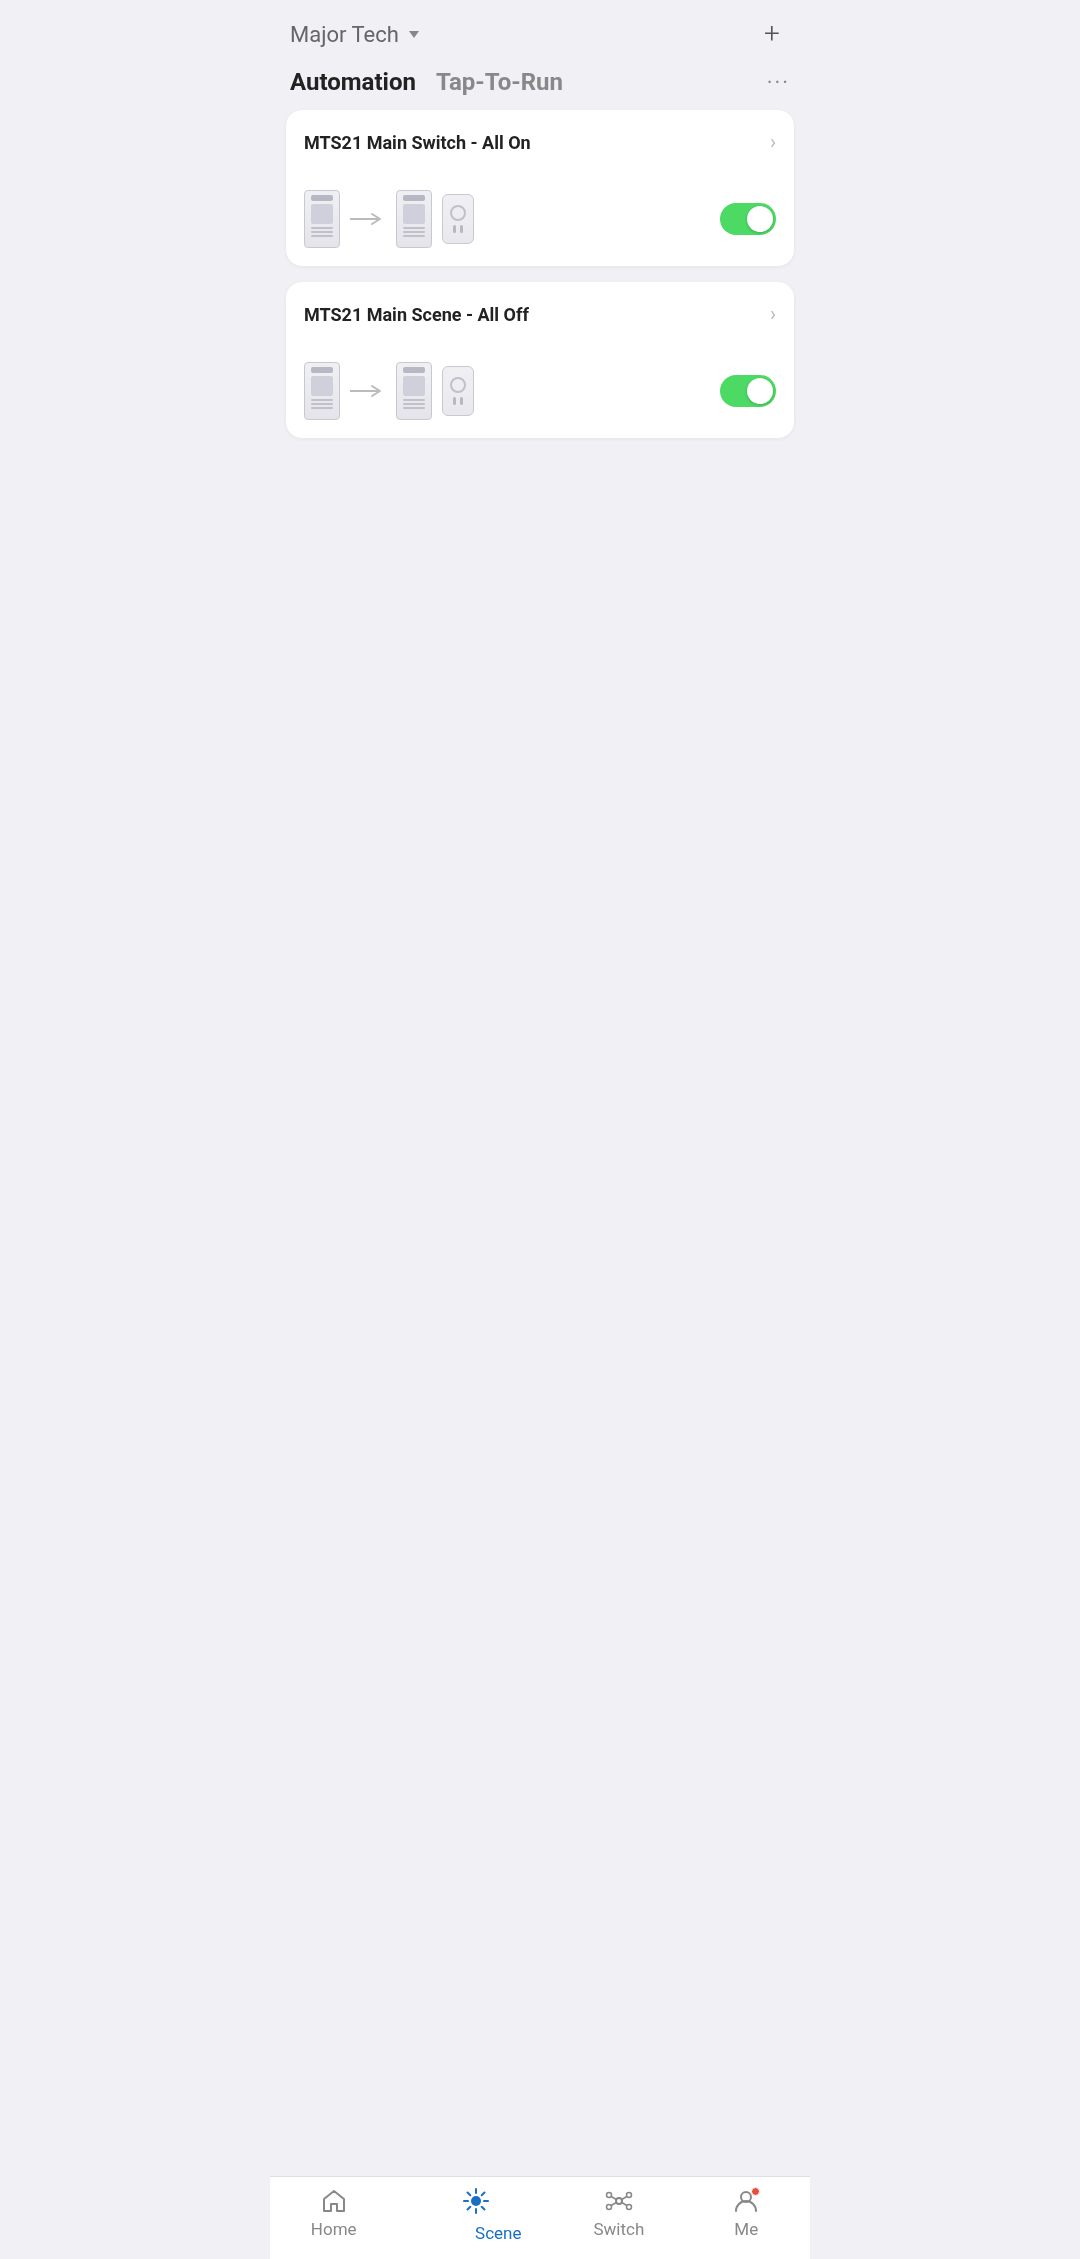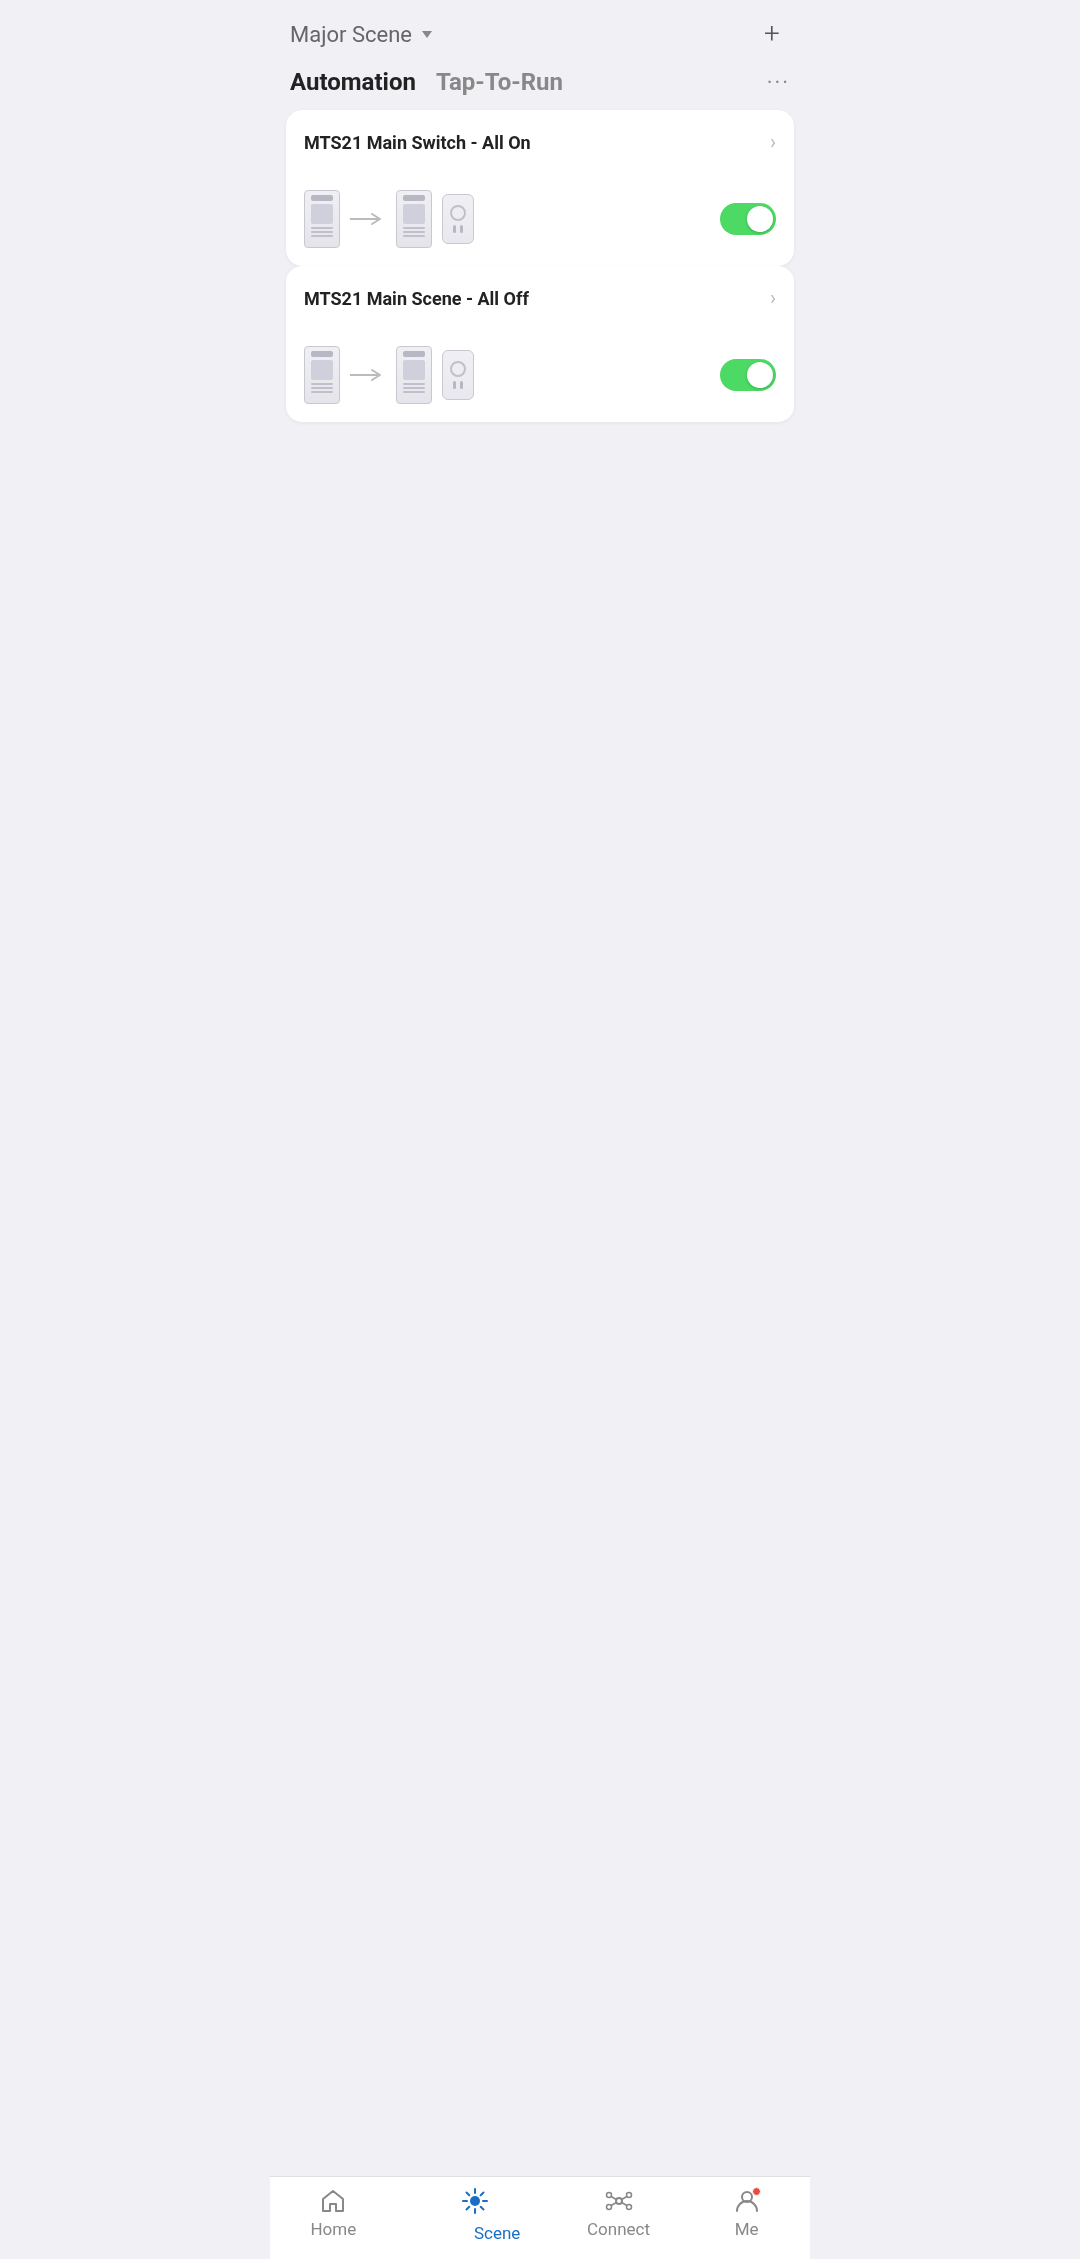--- a/index.html
+++ b/index.html
@@ -95,20 +95,21 @@
       font-size: 22px;
       cursor: pointer;
       letter-spacing: 2px;
     }
 
     
     .cards-container {
       padding: 0 16px;
       display: flex;
       flex-direction: column;
+      gap: 16px;
     }
 
     .card {
       background: #fff;
       border-radius: 16px;
       padding: 20px 18px 18px;
       box-shadow: 0 1px 4px rgba(0,0,0,0.06);
     }
 
     .card-header {
@@ -294,21 +295,21 @@
       border-radius: 2px;
     }
   </style>
 </head>
 <body>
 
 <div class="main-content">
 
   <div class="header">
     <div class="header-title">
-      <span>Major Scene</span>
+      <span>Major Tech</span>
       <span class="chevron-down"></span>
     </div>
     <div class="add-button">
       <span class="add-icon">+</span>
     </div>
   </div>
 
   <div class="tabs">
     <span class="tab active">Automation</span>
     <span class="tab inactive">Tap-To-Run</span>
@@ -447,21 +448,21 @@
       <circle cx="14" cy="14" r="3" stroke="#888" stroke-width="2"></circle>
       <circle cx="4" cy="8" r="2.5" stroke="#888" stroke-width="1.5"></circle>
       <circle cx="24" cy="8" r="2.5" stroke="#888" stroke-width="1.5"></circle>
       <circle cx="4" cy="20" r="2.5" stroke="#888" stroke-width="1.5"></circle>
       <circle cx="24" cy="20" r="2.5" stroke="#888" stroke-width="1.5"></circle>
       <line x1="11.3" y1="12.5" x2="6.2" y2="9.5" stroke="#888" stroke-width="1.5"></line>
       <line x1="16.7" y1="12.5" x2="21.8" y2="9.5" stroke="#888" stroke-width="1.5"></line>
       <line x1="11.3" y1="15.5" x2="6.2" y2="18.5" stroke="#888" stroke-width="1.5"></line>
       <line x1="16.7" y1="15.5" x2="21.8" y2="18.5" stroke="#888" stroke-width="1.5"></line>
     </svg>
-    <span class="nav-label">Connect</span>
+    <span class="nav-label">Switch</span>
   </div>
 
   <div class="nav-item">
     <div style="position:relative; width:28px; height:28px;">
       <svg width="28" height="28" viewBox="0 0 28 28" fill="none">
         <circle cx="14" cy="10" r="5" stroke="#888" stroke-width="2"></circle>
         <path d="M4 24c0-5.523 4.477-10 10-10s10 4.477 10 10" stroke="#888" stroke-width="2" stroke-linecap="round"></path>
       </svg>
       <div style="position:absolute; top:0; right:0; width:9px; height:9px; background:#e74c3c; border-radius:50%; border:1.5px solid #fff;"></div>
     </div>

